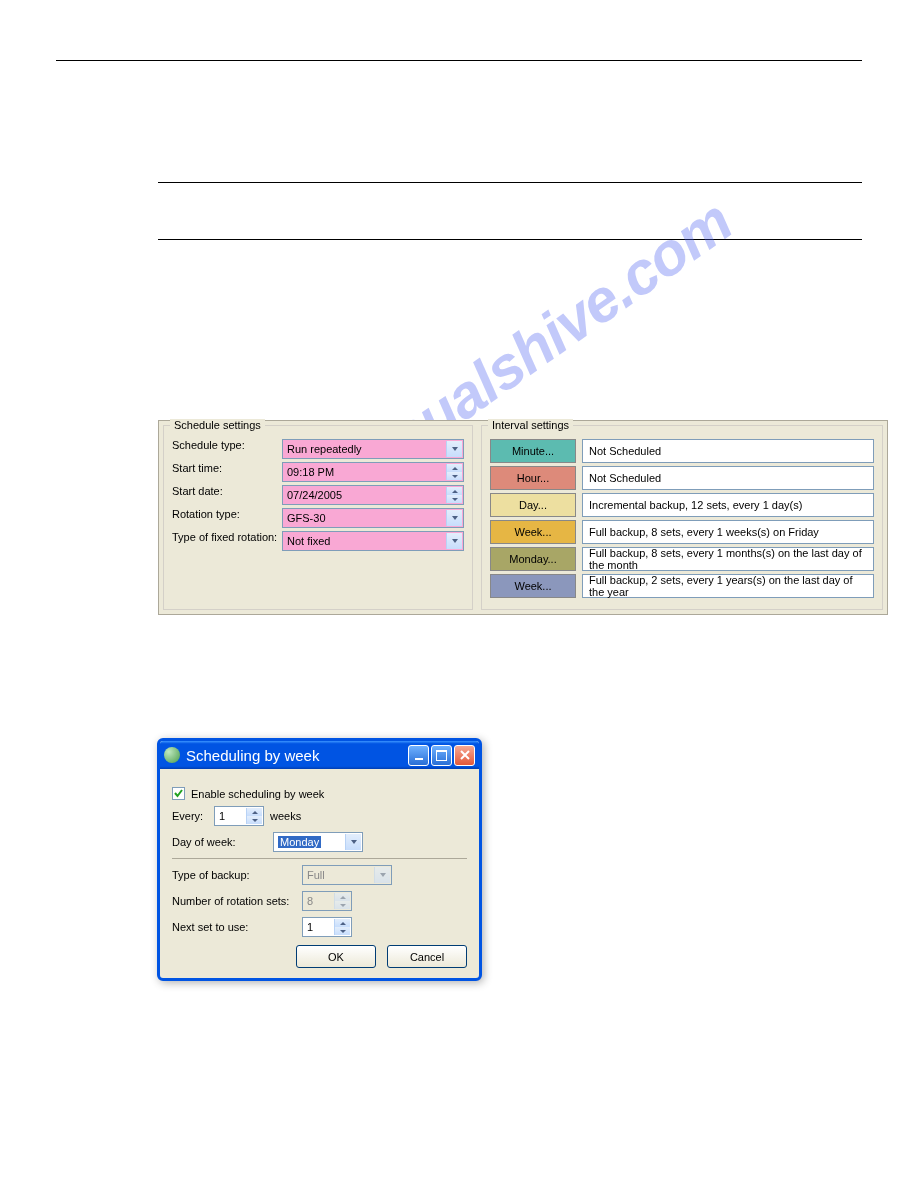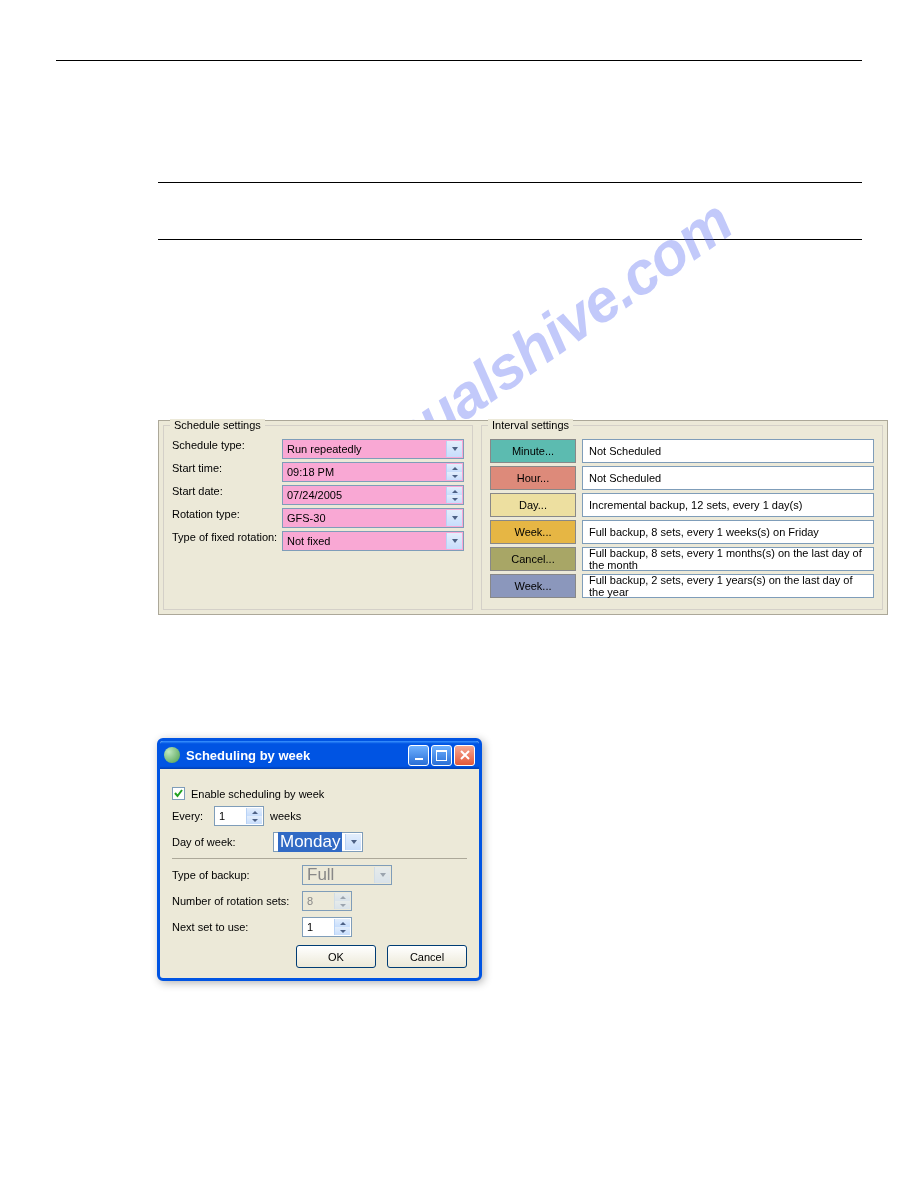--- a/index.html
+++ b/index.html
@@ -35,36 +35,36 @@
 .ibtn-year { background: #8b97bc; }
 .itext { flex: 1; border: 1px solid #7f9db9; background: #fff; display: flex; align-items: center; padding: 0 6px; font-size: 11px; }
 
 
 .watermark { position: absolute; left: 280px; top: 320px; font-family: Arial; font-size: 60px; font-style: italic; font-weight: bold; color: rgba(80,100,240,0.35); transform: rotate(-35deg); pointer-events: none; letter-spacing: -1px; }
 
 
 .dialog { position: absolute; left: 157px; top: 738px; width: 325px; border: 3px solid #0054e3; border-radius: 6px; background: #ece9d8; box-shadow: 2px 2px 8px rgba(0,0,0,0.3); }
 .titlebar { height: 28px; background: linear-gradient(#3a93ff,#0054e3 10%,#0054e3 90%,#003db2); display: flex; align-items: center; padding: 0 4px; border-radius: 3px 3px 0 0; }
 .titlebar-icon { width: 16px; height: 16px; margin-right: 6px; background: radial-gradient(circle at 30% 30%, #bfe8c0, #4a9c4a); border-radius: 50%; }
-.titlebar-text { color: #fff; font-weight: bold; font-size: 13px; flex: 1; }
+.titlebar-text { color: #fff; font-weight: normal; font-size: 15px; flex: 1; }
 .winbtn { width: 21px; height: 21px; margin-left: 2px; border: 1px solid #fff; border-radius: 3px; display: flex; align-items: center; justify-content: center; cursor: pointer; }
 .winbtn-min, .winbtn-max { background: linear-gradient(#6fb1ff,#2a6fd6); }
 .winbtn-close { background: linear-gradient(#f5a893,#e35839); }
 .winbtn-min::after { content: ''; width: 8px; height: 2px; background: #fff; margin-top: 7px; }
 .winbtn-max::after { content: ''; width: 9px; height: 8px; border: 1px solid #fff; border-top: 2px solid #fff; }
 .winbtn-close svg { width: 10px; height: 10px; }
 
 .dialog-body { padding: 12px 12px 10px 12px; }
 .drow { display: flex; align-items: center; margin: 6px 0; font-size: 11px; }
 .checkbox { width: 13px; height: 13px; border: 1px solid #7f9db9; background: #fff; margin-right: 6px; display: flex; align-items: center; justify-content: center; }
 .checkbox svg { width: 11px; height: 11px; }
 .drow-label { width: 130px; }
 .small-input { width: 50px; height: 20px; border: 1px solid #7f9db9; background: #fff; display: flex; align-items: center; padding: 0 4px; font-size: 11px; position: relative; margin-right: 6px; }
 .small-input.disabled { background: #ece9d8; color: #888; }
-.med-input { width: 90px; height: 20px; border: 1px solid #7f9db9; background: #fff; display: flex; align-items: center; padding: 0 4px; font-size: 17px; position: relative; margin-right: 6px; }
+.med-input { width: 90px; height: 20px; border: 1px solid #7f9db9; background: #fff; display: flex; align-items: center; padding: 0 4px; font-size: 11px; position: relative; margin-right: 6px; }
 .med-input.selected span { background: #316ac5; color: #fff; padding: 0 2px; }
 .hr-in { border-top: 1px solid #aca899; margin: 6px 0; }
 .btnrow { display: flex; justify-content: flex-end; gap: 11px; margin-top: 8px; }
 .oscbtn { width: 80px; height: 23px; border: 1px solid #003c74; background: linear-gradient(#fff,#ece9d8); border-radius: 3px; font-size: 11px; cursor: pointer; }
 </style>
 </head>
 <body>
 
 <div class="hr1"></div>
 <div class="hr2"></div>
@@ -136,21 +136,21 @@
     </div>
     <div class="irow">
       <div class="ibtn ibtn-day">Day...</div>
       <div class="itext">Incremental backup, 12 sets, every 1 day(s)</div>
     </div>
     <div class="irow">
       <div class="ibtn ibtn-week">Week...</div>
       <div class="itext">Full backup, 8 sets, every 1 weeks(s) on Friday</div>
     </div>
     <div class="irow">
-      <div class="ibtn ibtn-month">Cancel...</div>
+      <div class="ibtn ibtn-month">Monday...</div>
       <div class="itext">Full backup, 8 sets, every 1 months(s) on the last day of the month</div>
     </div>
     <div class="irow">
       <div class="ibtn ibtn-year">Week...</div>
       <div class="itext">Full backup, 2 sets, every 1 years(s) on the last day of the year</div>
     </div>
   </div>
 </div>
 
 <div class="dialog">

